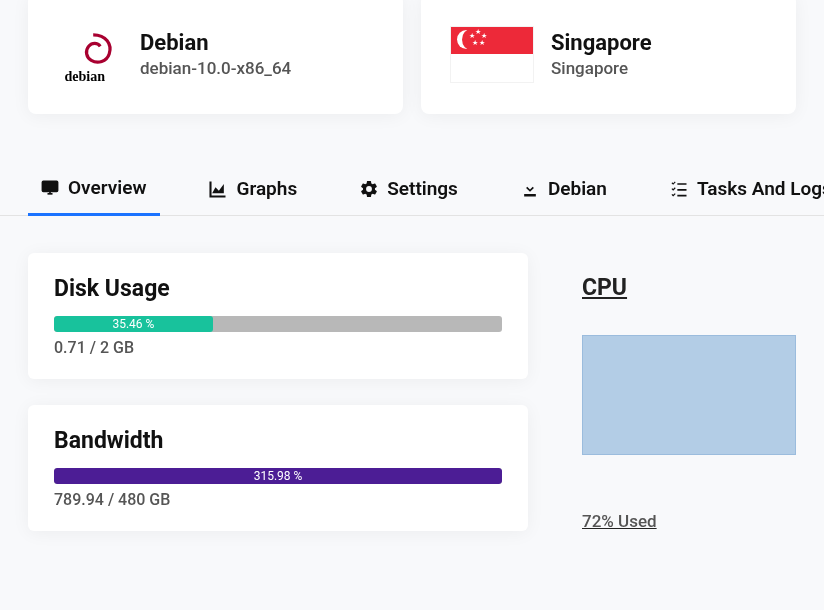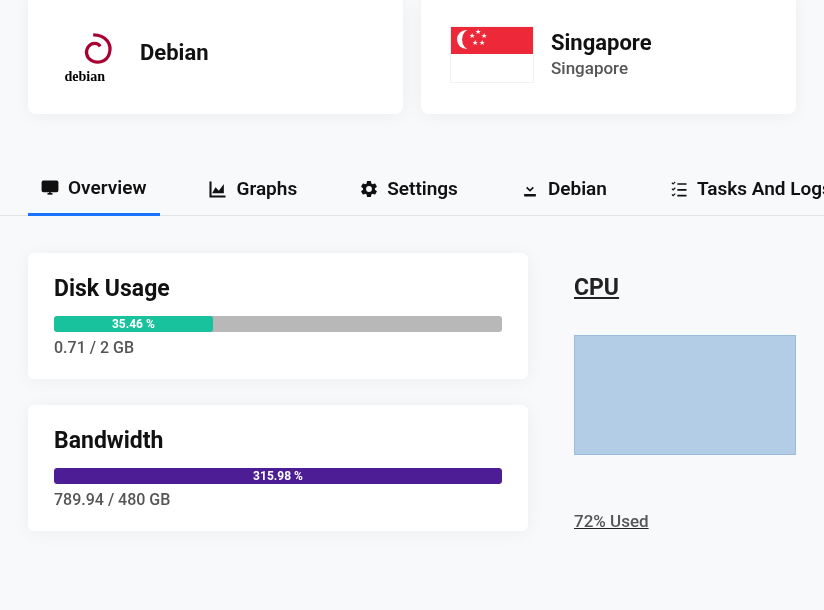--- a/index.html
+++ b/index.html
@@ -75,21 +75,21 @@
   .tab.active {
     border-bottom: 3px solid #1a73ff;
     margin-bottom: -1px;
   }
   .tab-icon { width:20px; height:20px; display:inline-flex; align-items:center; justify-content:center; }
   .tab-icon svg { width:100%; height:100%; fill:#111; }
 
   .content {
     display: flex;
     padding: 36px 28px 0 28px;
-    gap: 24px;
+    gap: 32px;
     align-items: center;
   }
   .left-col { flex: 0 0 500px; display:flex; flex-direction:column; gap:26px; }
   .right-col { flex: 1; text-decoration: underline; }
 
   .panel {
     background:#fff;
     border-radius:6px;
     box-shadow: 0 2px 18px rgba(0,0,0,0.05);
     padding: 22px 26px 22px 26px;
@@ -106,21 +106,21 @@
     border-radius: 3px;
     overflow: hidden;
     position: relative;
     margin-bottom: 6px;
   }
   .prog-fill {
     height: 100%;
     border-radius: 3px;
     color: #fff;
     font-size: 12px;
-    font-weight: 700;
+    font-weight: 400;
     text-align: center;
     line-height: 16px;
   }
   .disk-fill { background:#18c29c; width:35.46%; }
   .bw-fill { background:#4c1d95; width:100%; }
   .prog-sub {
     font-size: 16px;
     color: #555;
     font-weight: 500;
   }
@@ -148,20 +148,21 @@
     <div class="os-logo">
       <svg viewBox="0 0 100 100">
         <g fill="none" stroke="#a80030" stroke-width="5">
           <path d="M55 20 C75 20 85 35 80 50 C76 62 62 66 52 60 C44 55 42 45 48 38 C53 32 62 32 66 38"></path>
         </g>
         <text x="10" y="92" font-family="serif" font-size="22" fill="#000" font-weight="600">debian</text>
       </svg>
     </div>
     <div class="card-text">
       <div class="title">Debian</div>
+      <div class="subtitle">debian-10.0-x86_64</div>
     </div>
   </div>
 
   <div class="card">
     <div class="flag">
       <div class="top"></div>
       <div class="bot"></div>
       <div class="cres"></div>
       <span class="star" style="top:2px; left:24px;">★</span>
       <span class="star" style="top:6px; left:18px;">★</span>

